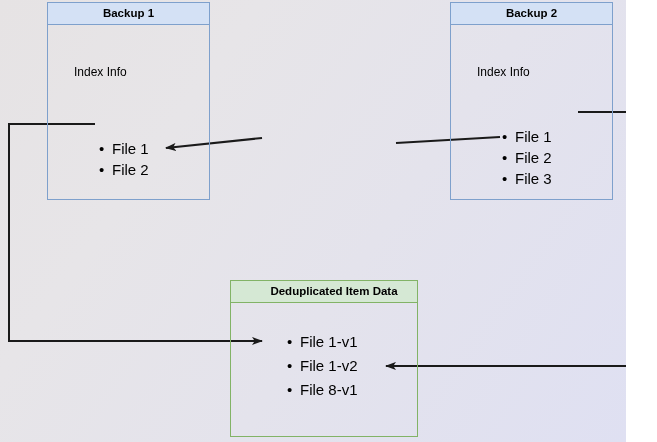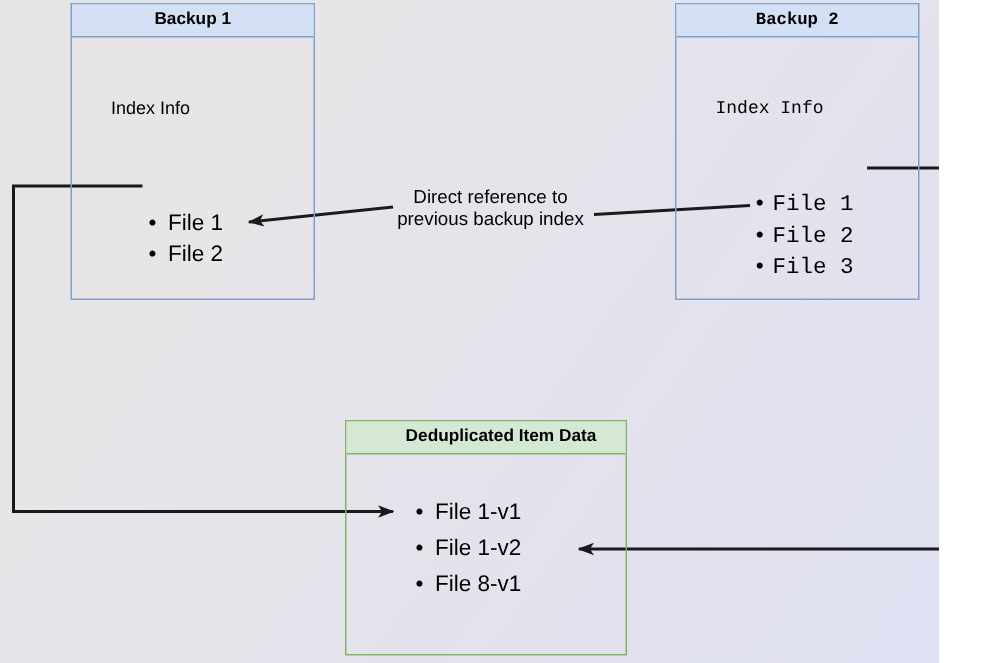--- a/index.html
+++ b/index.html
@@ -132,39 +132,37 @@
     <div class="box-header">Backup 1</div>
     <div class="box-body">
       <div class="index-title" style="left:26px; top:40px;">Index Info</div>
       <ul class="file-list" style="left:51px; top:113px;">
         <li>File 1</li>
         <li>File 2</li>
       </ul>
     </div>
   </div>
 
-  <div class="box" style="left:450px; top:2px; width:163px; height:198px;font-family:Liberation Mono, monospace;">
+  <div class="box" style="left:450px; top:2px; width:163px; height:198px;">
     <div class="box-header">Backup 2</div>
     <div class="box-body">
       <div class="index-title" style="left:26px; top:40px;">Index Info</div>
       <ul class="file-list" style="left:51px; top:101px;">
         <li>File 1</li>
         <li>File 2</li>
         <li>File 3</li>
       </ul>
     </div>
   </div>
 
   <div class="box green" style="left:230px; top:280px; width:188px; height:157px;">
     <div class="box-header">Deduplicated Item Data</div>
     <div class="box-body">
-      <ul class="file-list dedup-list" style="left:46px; top:27px;">
+      <ul class="file-list dedup-list" style="left:56px; top:27px;">
         <li>File 1-v1</li>
         <li>File 1-v2</li>
         <li>File 8-v1</li>
       </ul>
     </div>
   </div>
 
-  <div class="center-label" style="left:247px; top:124px; width:160px;">Direct reference to
-previous backup index</div>
 
 </div>
 
 </body></html>

